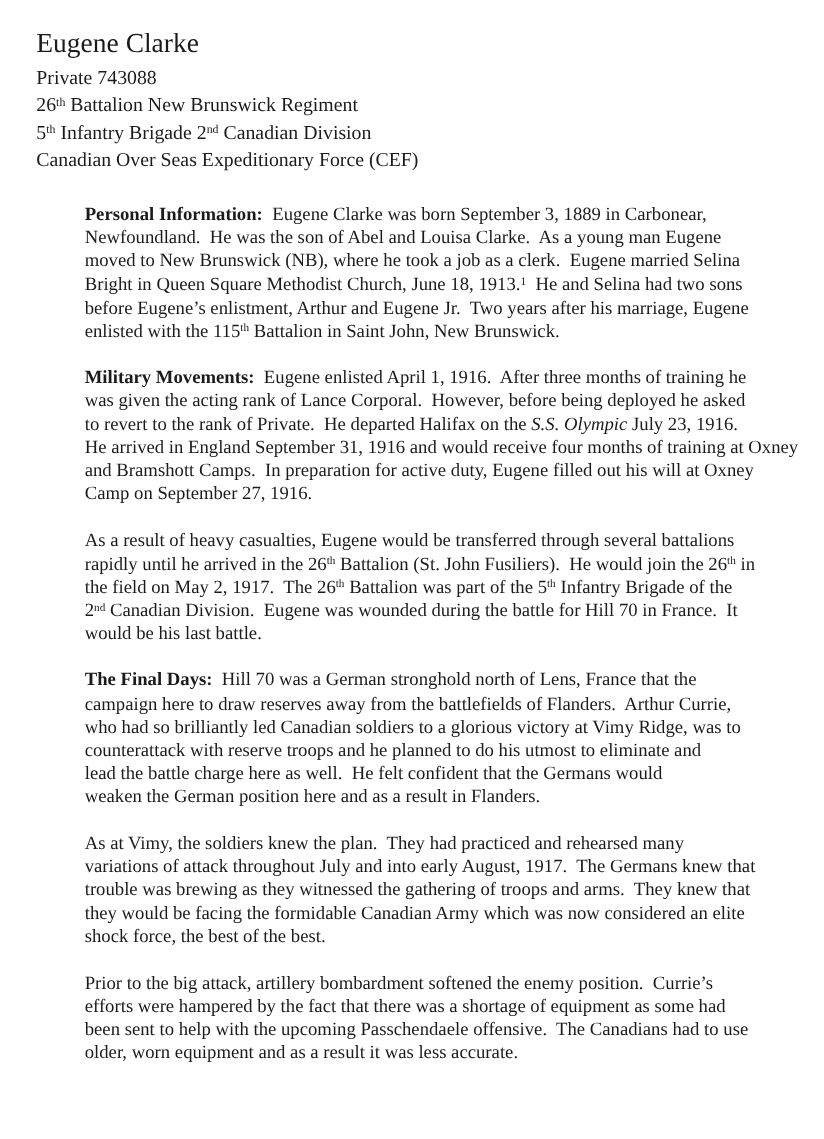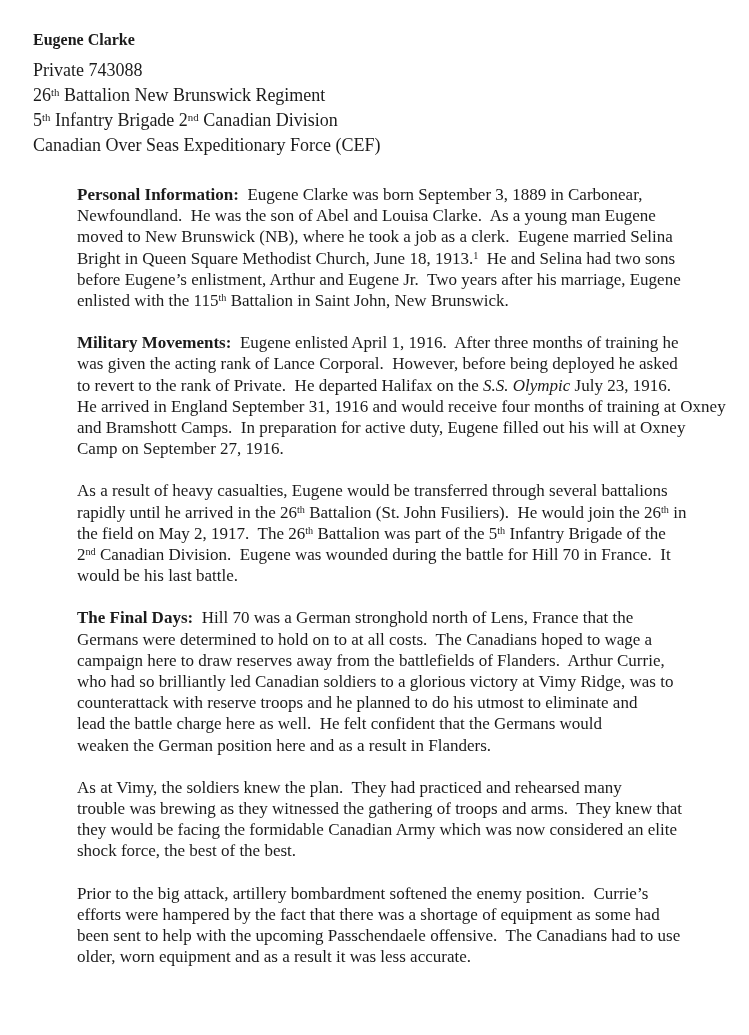--- a/index.html
+++ b/index.html
@@ -6,22 +6,22 @@
   body {
     width: 749px; height: 1035px;
     background: #ffffff;
     overflow: hidden;
     font-family: "Liberation Serif", "DejaVu Serif", serif;
     color: #1b1b1b;
   }
   .page { padding: 22px 30px 0 33px; }
   .title {
     margin: 0;
-    font-size: 16px;
-    font-weight: bold;
+    font-size: 25px;
+    font-weight: normal;
     line-height: 36px;
     white-space: pre;
   }
   .header-block { margin-bottom: 26px; }
   .hline {
     font-size: 18px;
     font-weight: normal;
     line-height: 25px;
     white-space: pre;
   }
@@ -75,29 +75,29 @@
       </div>
       <div class="para">
         <div class="line"><span>As a result of heavy casualties, Eugene would be transferred through several battalions</span></div>
         <div class="line"><span>rapidly until he arrived in the 26</span><span class="sup">th</span><span> Battalion (St. John Fusiliers).  He would join the 26</span><span class="sup">th</span><span> in</span></div>
         <div class="line"><span>the field on May 2, 1917.  The 26</span><span class="sup">th</span><span> Battalion was part of the 5</span><span class="sup">th</span><span> Infantry Brigade of the</span></div>
         <div class="line"><span>2</span><span class="sup">nd</span><span> Canadian Division.  Eugene was wounded during the battle for Hill 70 in France.  It</span></div>
         <div class="line"><span>would be his last battle.</span></div>
       </div>
       <div class="para">
         <div class="line"><span class="b">The Final Days:</span><span>  Hill 70 was a German stronghold north of Lens, France that the</span></div>
-        <div class="line"><span>Germans were determined to hold on to at all costs.  The Canadians hoped to wage a</span></div>
         <div class="line"><span>campaign here to draw reserves away from the battlefields of Flanders.  Arthur Currie,</span></div>
         <div class="line"><span>who had so brilliantly led Canadian soldiers to a glorious victory at Vimy Ridge, was to</span></div>
         <div class="line"><span>counterattack with reserve troops and he planned to do his utmost to eliminate and</span></div>
         <div class="line"><span>lead the battle charge here as well.  He felt confident that the Germans would</span></div>
         <div class="line"><span>weaken the German position here and as a result in Flanders.</span></div>
       </div>
       <div class="para">
         <div class="line"><span>As at Vimy, the soldiers knew the plan.  They had practiced and rehearsed many</span></div>
+        <div class="line"><span>variations of attack throughout July and into early August, 1917.  The Germans knew that</span></div>
         <div class="line"><span>trouble was brewing as they witnessed the gathering of troops and arms.  They knew that</span></div>
         <div class="line"><span>they would be facing the formidable Canadian Army which was now considered an elite</span></div>
         <div class="line"><span>shock force, the best of the best.</span></div>
       </div>
       <div class="para">
         <div class="line"><span>Prior to the big attack, artillery bombardment softened the enemy position.  Currie’s</span></div>
         <div class="line"><span>efforts were hampered by the fact that there was a shortage of equipment as some had</span></div>
         <div class="line"><span>been sent to help with the upcoming Passchendaele offensive.  The Canadians had to use</span></div>
         <div class="line"><span>older, worn equipment and as a result it was less accurate.</span></div>
       </div>

